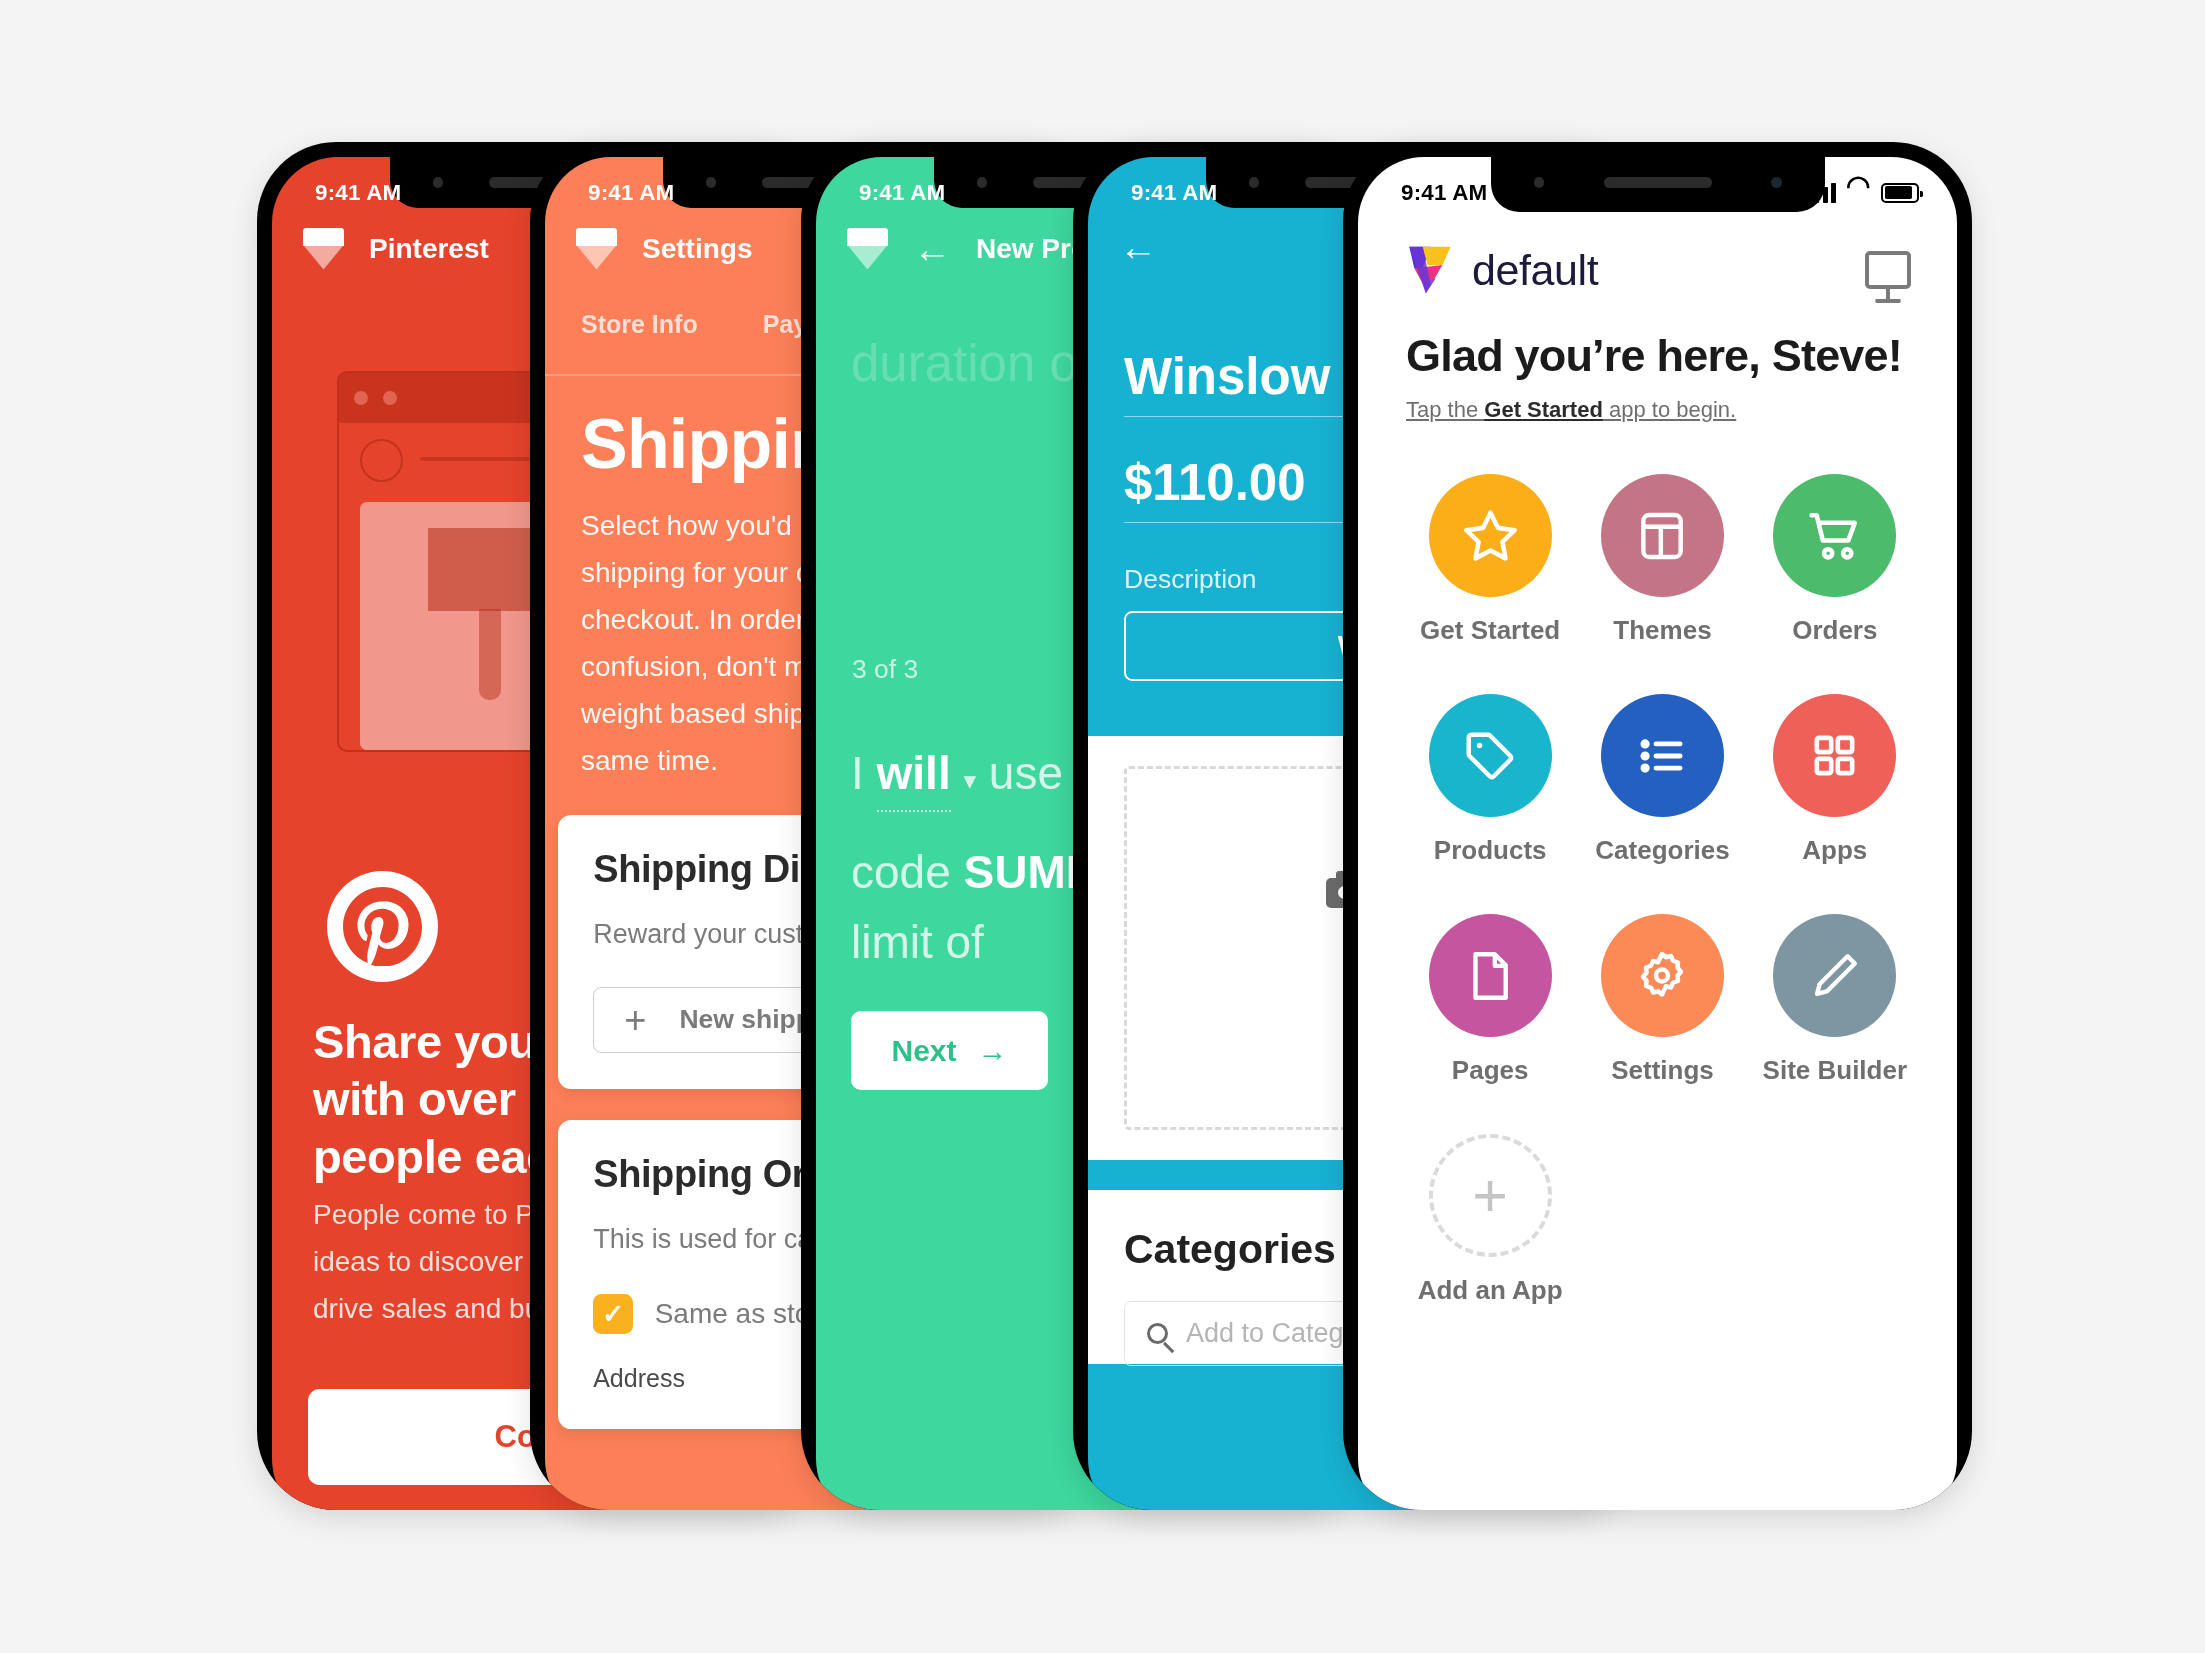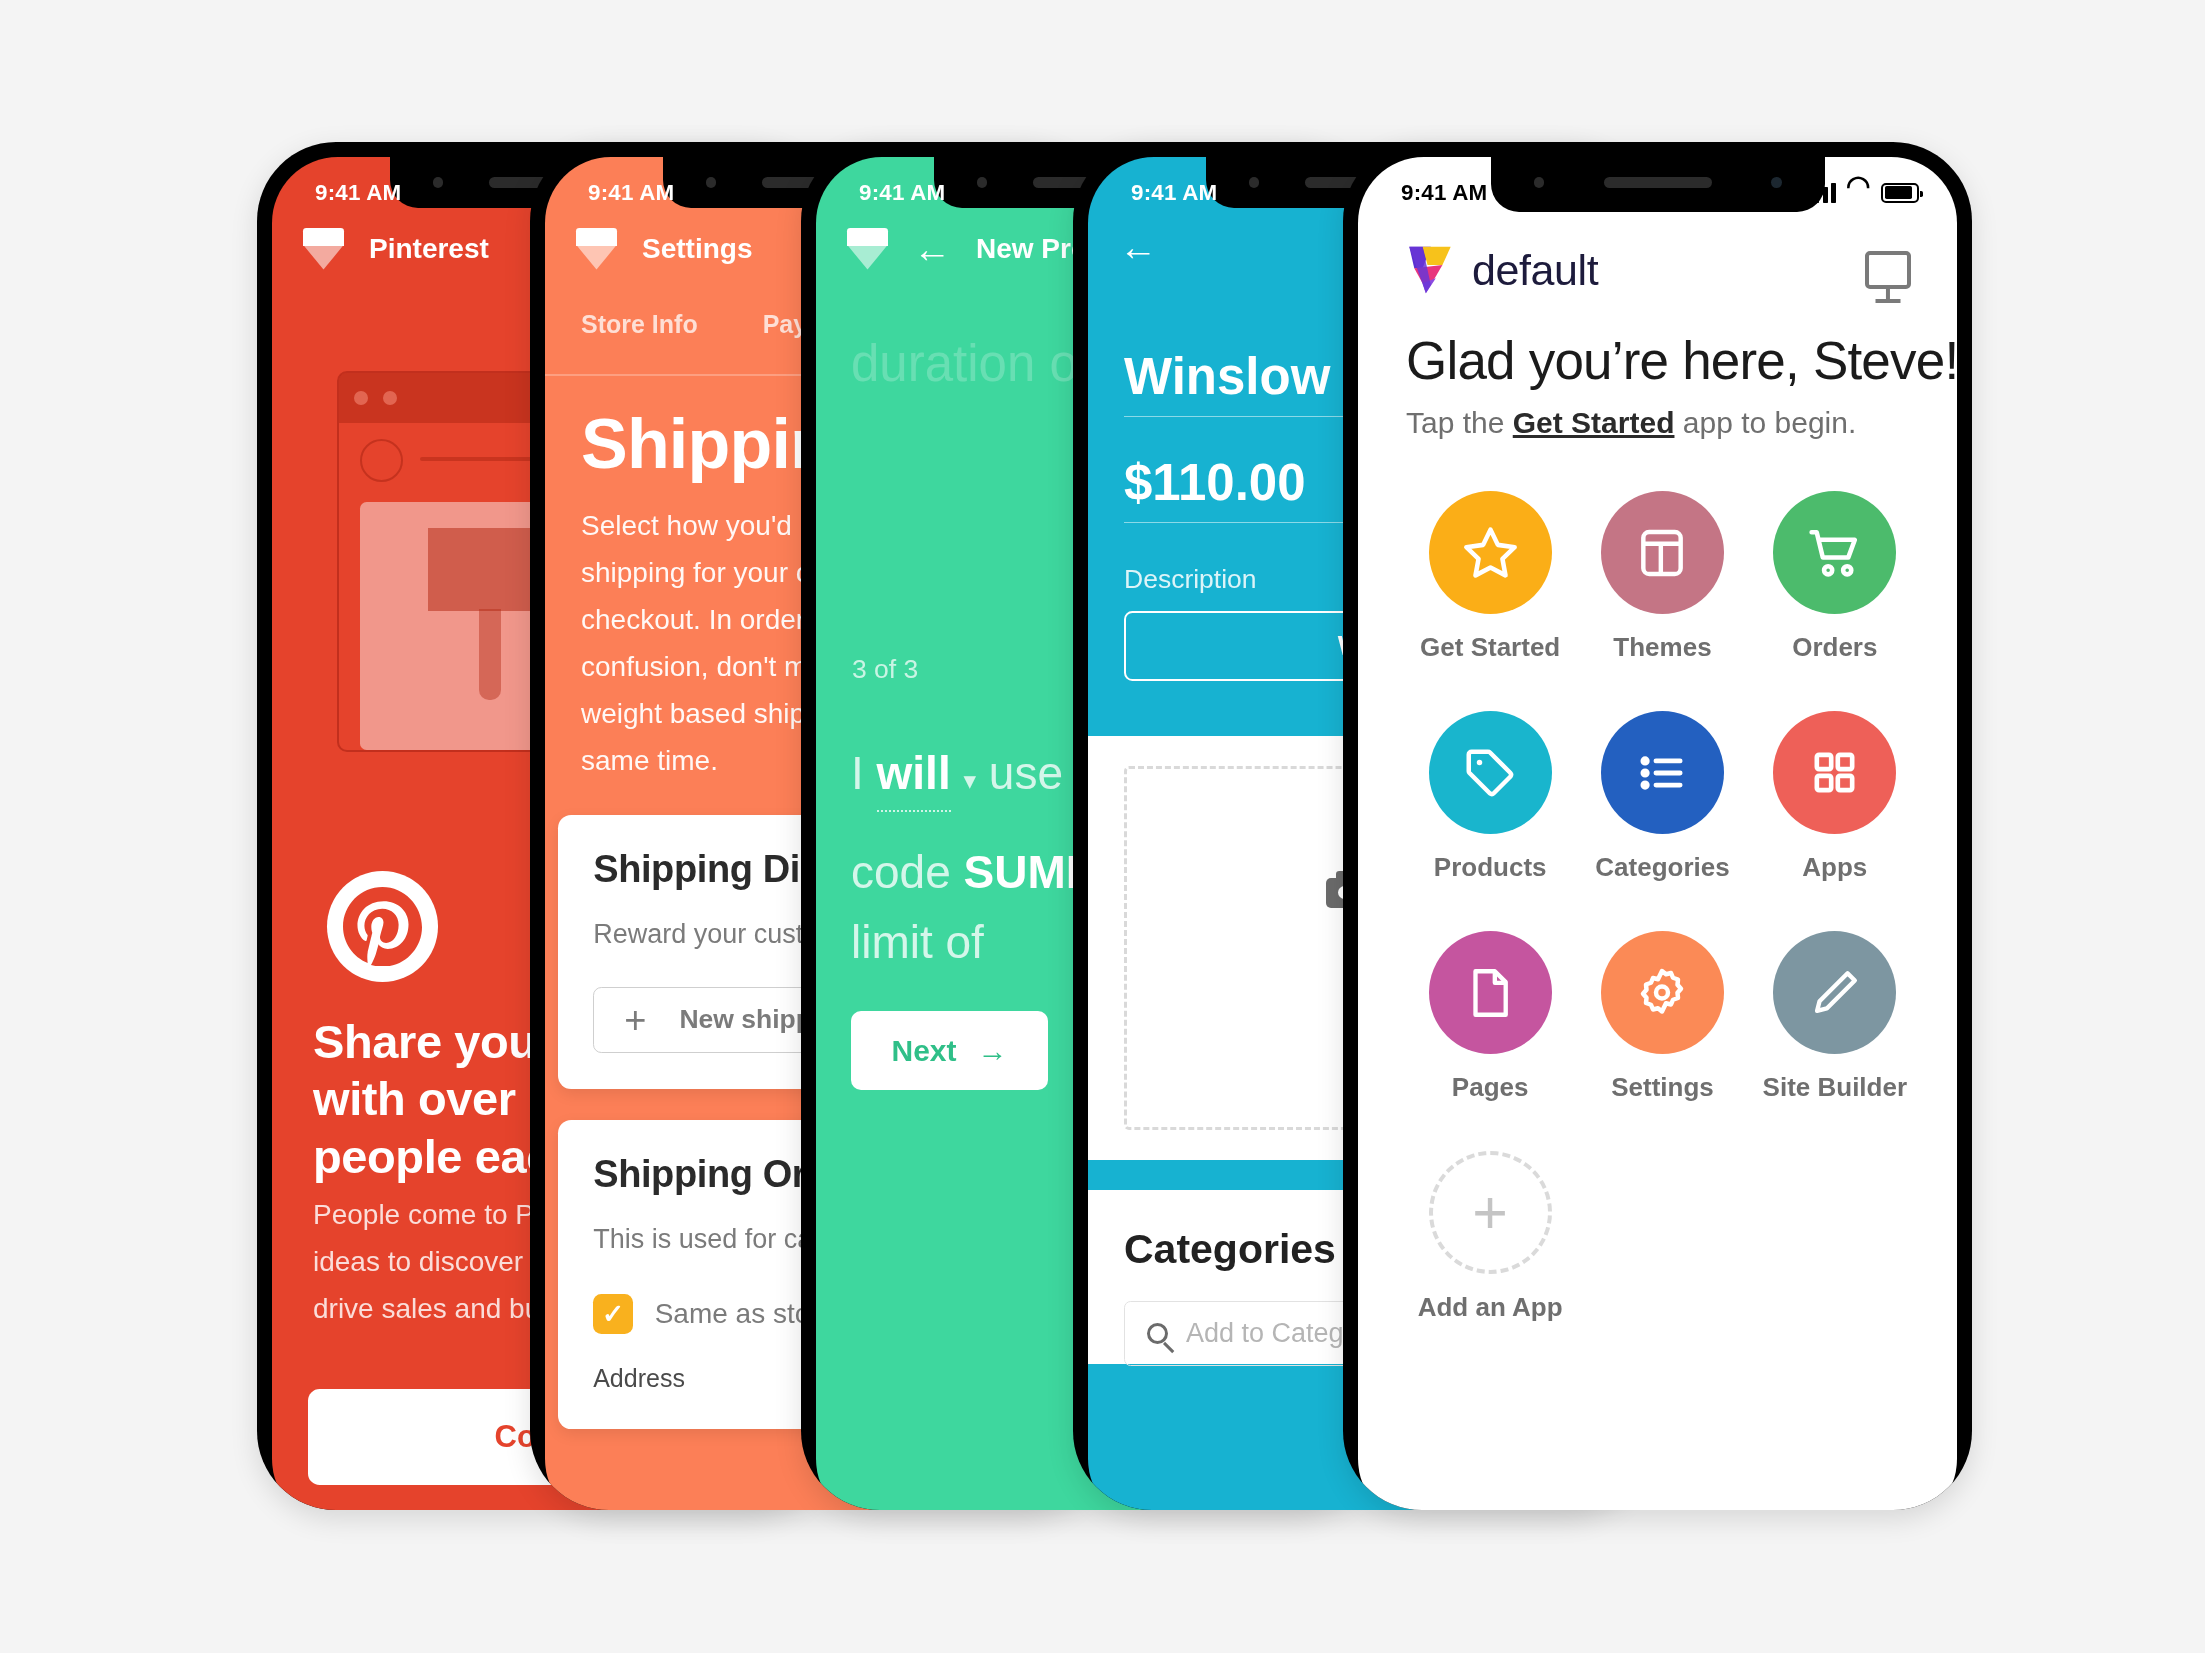--- a/index.html
+++ b/index.html
@@ -213,22 +213,22 @@
 
   .whead{ display:flex; align-items:center; justify-content:space-between; padding:88px 46px 0 48px; }
   .brand{ display:flex; align-items:center; gap:18px; }
   .brandmark{ width:48px; height:50px; position:relative; flex:0 0 auto; }
   .brandname{ font-size:43px; font-weight:500; color:#1d1b3c; letter-spacing:-0.4px;}
   .monitor{ width:46px; height:38px; border:4.1px solid #7a7a7a; border-radius:5px; position:relative;}
   .monitor::after{content:""; position:absolute; left:50%; bottom:-14px; transform:translateX(-50%);
                   width:4.1px; height:10px; background:#7a7a7a;}
   .monitor::before{content:""; position:absolute; left:50%; bottom:-18px; transform:translateX(-50%);
                   width:25px; height:4.1px; background:#7a7a7a;}
-  .greet{ padding:35px 0 0 48px; font-size:53px; font-weight:normal; letter-spacing:-0.8px; white-space:nowrap;}
-  .sub{ padding:15px 0 0 48px; font-size:30px; color:#6f6f6f; white-space:nowrap;}
+  .greet{ padding:35px 0 0 48px; font-size:45px; font-weight:bold; letter-spacing:-0.8px; white-space:nowrap;}
+  .sub{ padding:15px 0 0 48px; font-size:22px; color:#6f6f6f; white-space:nowrap;text-decoration:underline;}
   .sub b{ color:#2b2b2b; text-decoration:underline; font-weight:bold;}
 
   .grid{ padding:51px 36px 0 46px; display:grid; grid-template-columns:repeat(3,1fr); row-gap:48px; }
   .app{ display:flex; flex-direction:column; align-items:center; gap:18px; }
   .appcirc{ width:123px; height:123px; border-radius:50%; display:flex; align-items:center; justify-content:center;}
   .applabel{ font-size:26px; font-weight:bold; color:#6f6f6f; white-space:nowrap;}
   .appcirc svg{ display:block; }
   .dashcirc{ width:123px; height:123px; border-radius:50%; border:4.1px dashed #dadada;
              display:flex; align-items:center; justify-content:center; color:#c4c4c4; font-size:61px; font-weight:300; line-height:1;}
 </style>

